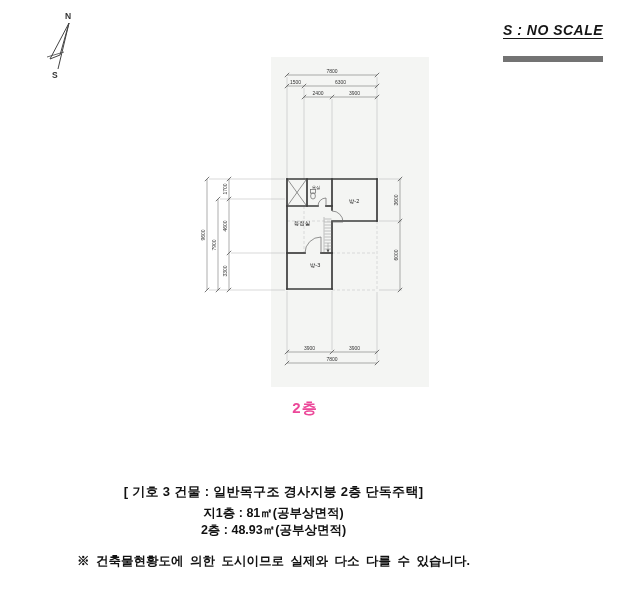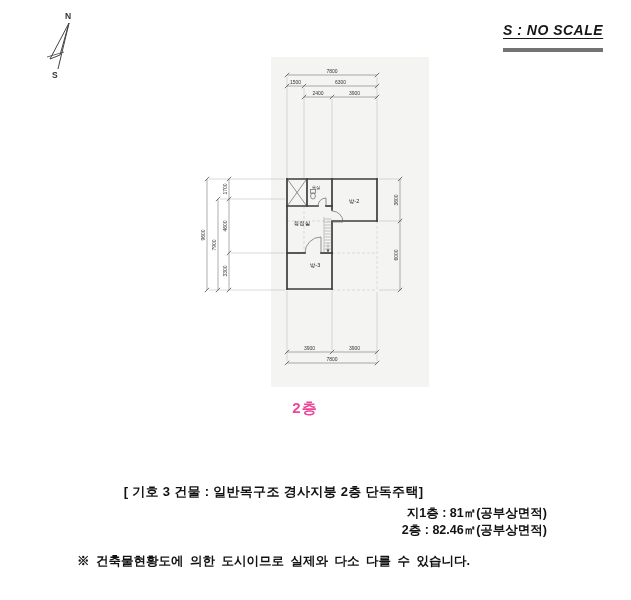--- a/index.html
+++ b/index.html
@@ -6,39 +6,39 @@
   .page {
     position:relative; width:631px; height:600px; background:#ffffff;
     font-family:"Liberation Sans", sans-serif; overflow:hidden; color:#111;
   }
   .compass { position:absolute; left:28px; top:5px; }
   .compass text { font:bold 8.5px "Liberation Sans", sans-serif; fill:#333; }
   .scale-note {
     position:absolute; left:503px; top:22px;
     font-size:14px; font-style:italic; font-weight:bold; color:#161616;
     letter-spacing:0.5px; text-decoration:underline; text-underline-offset:3px;
-    border-bottom:4px solid #737373; padding-bottom:10px;
+    border-bottom:6px solid #737373; padding-bottom:18px;
   }
   .plan { position:absolute; left:185px; top:55px; }
   .dim-line  { stroke:#777; stroke-width:0.6; }
   .ext-line  { stroke:#b3b3b3; stroke-width:0.5; }
   .ext-dash  { stroke:#bdbdbd; stroke-width:0.5; stroke-dasharray:3 2; }
   .wall      { stroke:#3b3b3b; stroke-width:1.7; stroke-linecap:square; }
   .thin      { stroke:#666; stroke-width:0.7; fill:none; }
   .hair      { stroke:#8a8a8a; stroke-width:0.5; fill:none; }
   .dim-text  { font:5px "Liberation Sans", sans-serif; fill:#333; text-anchor:middle; }
   .room-text { font:5.5px "Liberation Sans", sans-serif; fill:#222; text-anchor:middle; }
   .room-text-sm { font:4.3px "Liberation Sans", sans-serif; fill:#222; text-anchor:middle; }
   .floor-label {
     position:absolute; left:265px; top:399px; width:80px; text-align:center;
     font-size:15px; font-weight:600; letter-spacing:1px; color:#ec4899;
   }
   .notes { position:absolute; left:0; top:483px; width:547px; text-align:center; color:#111; }
   .note-title { font-size:13px; font-weight:bold; letter-spacing:0.3px; margin-bottom:4px; }
-  .note-area  { font-size:12.5px; font-weight:bold; line-height:17px;text-align:right; }
+  .note-area  { font-size:12.5px; font-weight:bold; line-height:17px; }
   .note-disclaimer { font-size:12.5px; font-weight:bold; margin-top:14px; word-spacing:3px; }
 </style>
 </head>
 <body>
 
 <div class="page">
 
   <svg class="compass" width="66" height="78" viewBox="0 0 66 78">
     <text x="37" y="14">N</text>
     <g stroke="#444" fill="none" stroke-width="1">
@@ -198,17 +198,17 @@
     <text class="room-text" x="169" y="148">방-2</text>
     <text class="room-text" x="117" y="170">응접실</text>
     <text class="room-text" x="130" y="212">방-3</text>
   </svg>
 
   <div class="floor-label">2층</div>
 
   <div class="notes">
     <div class="note-title">[ 기호 3 건물 : 일반목구조 경사지붕 2층 단독주택]</div>
     <div class="note-area">지1층 : 81㎡(공부상면적)</div>
-    <div class="note-area">2층 : 82.46㎡(공부상면적)</div>
+    <div class="note-area">2층 : 48.93㎡(공부상면적)</div>
     <div class="note-disclaimer">※ 건축물현황도에 의한 도시이므로 실제와 다소 다를 수 있습니다.</div>
   </div>
 
 </div>
 
 </body></html>

